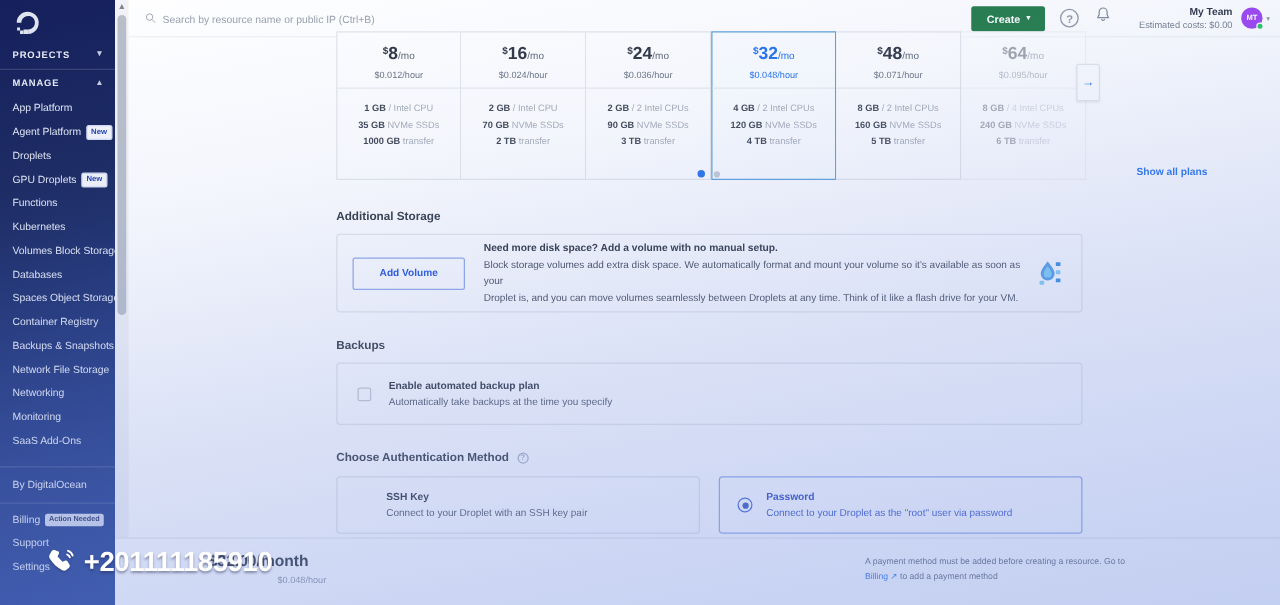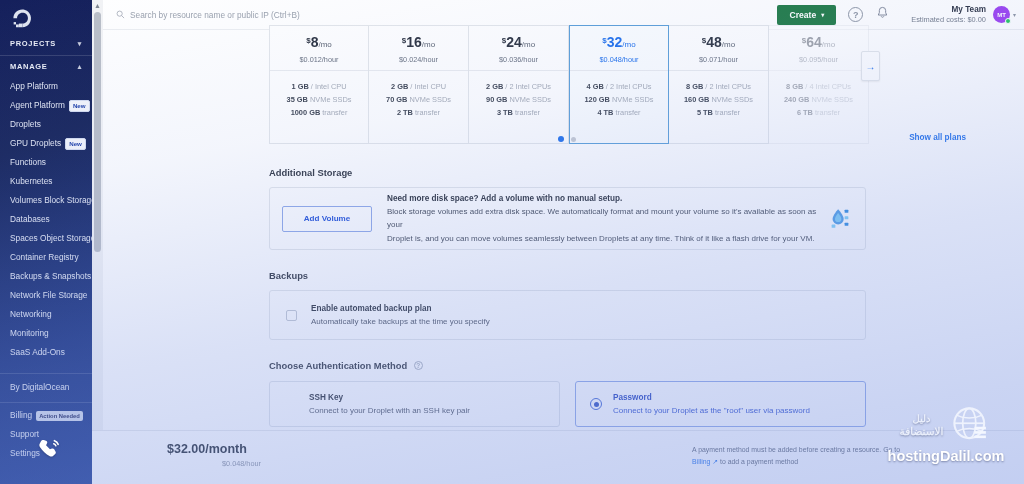--- a/index.html
+++ b/index.html
@@ -542,35 +542,17 @@
   </div>
 
   <div class="tint"></div>
 
   <div class="wm-phone">
     <svg width="26" height="26" viewBox="0 0 24 24">
       <path d="M6.6 2.8c-.8 0-1.6.5-2 1.2L3.4 6.3c-.5.9-.4 2 .2 2.9 2.3 3.6 5.5 6.6 9.2 8.6 1 .5 2.1.4 2.9-.3l2-1.7c.6-.5.8-1.4.4-2.1l-1.3-2.3c-.4-.7-1.3-1-2.1-.7l-1.8.7-3.6-3.9.9-1.7c.4-.8.2-1.7-.5-2.2L7.9 3.1c-.4-.2-.8-.3-1.3-.3z" fill="#fff"></path>
       <path d="M17 3.4c1.6.5 2.9 1.8 3.4 3.4" stroke="#fff" stroke-width="1.5" fill="none" stroke-linecap="round"></path>
       <path d="M16.4 6.2c.9.3 1.6 1 1.9 1.9" stroke="#fff" stroke-width="1.5" fill="none" stroke-linecap="round"></path>
     </svg>
+    <span>+201111185910</span>
   </div>
 
-  <div class="wm-logo">
-    <div class="wm-row">
-      <div>
-        <div class="wm-ar">دليل</div>
-        <div class="wm-ar2">الاستضافة</div>
-      </div>
-      <svg width="42" height="42" viewBox="0 0 48 48">
-        <circle cx="22" cy="22" r="17" fill="none" stroke="#eef2fd" stroke-width="2.4"></circle>
-        <ellipse cx="22" cy="22" rx="7.5" ry="17" fill="none" stroke="#eef2fd" stroke-width="2"></ellipse>
-        <line x1="5" y1="22" x2="39" y2="22" stroke="#eef2fd" stroke-width="2"></line>
-        <path d="M8 13c8 4 20 4 28 0" fill="none" stroke="#eef2fd" stroke-width="1.8"></path>
-        <path d="M8 31c8-4 20-4 28 0" fill="none" stroke="#eef2fd" stroke-width="1.8"></path>
-        <rect x="28" y="26" width="13" height="3" fill="#f4f7ff"></rect>
-        <rect x="28" y="31" width="13" height="3" fill="#f4f7ff"></rect>
-        <rect x="28" y="36" width="13" height="3" fill="#f4f7ff"></rect>
-      </svg>
-    </div>
-    <div class="wm-site">hostingDalil.com</div>
-  </div>
 
 </div>
 
 </body></html>

